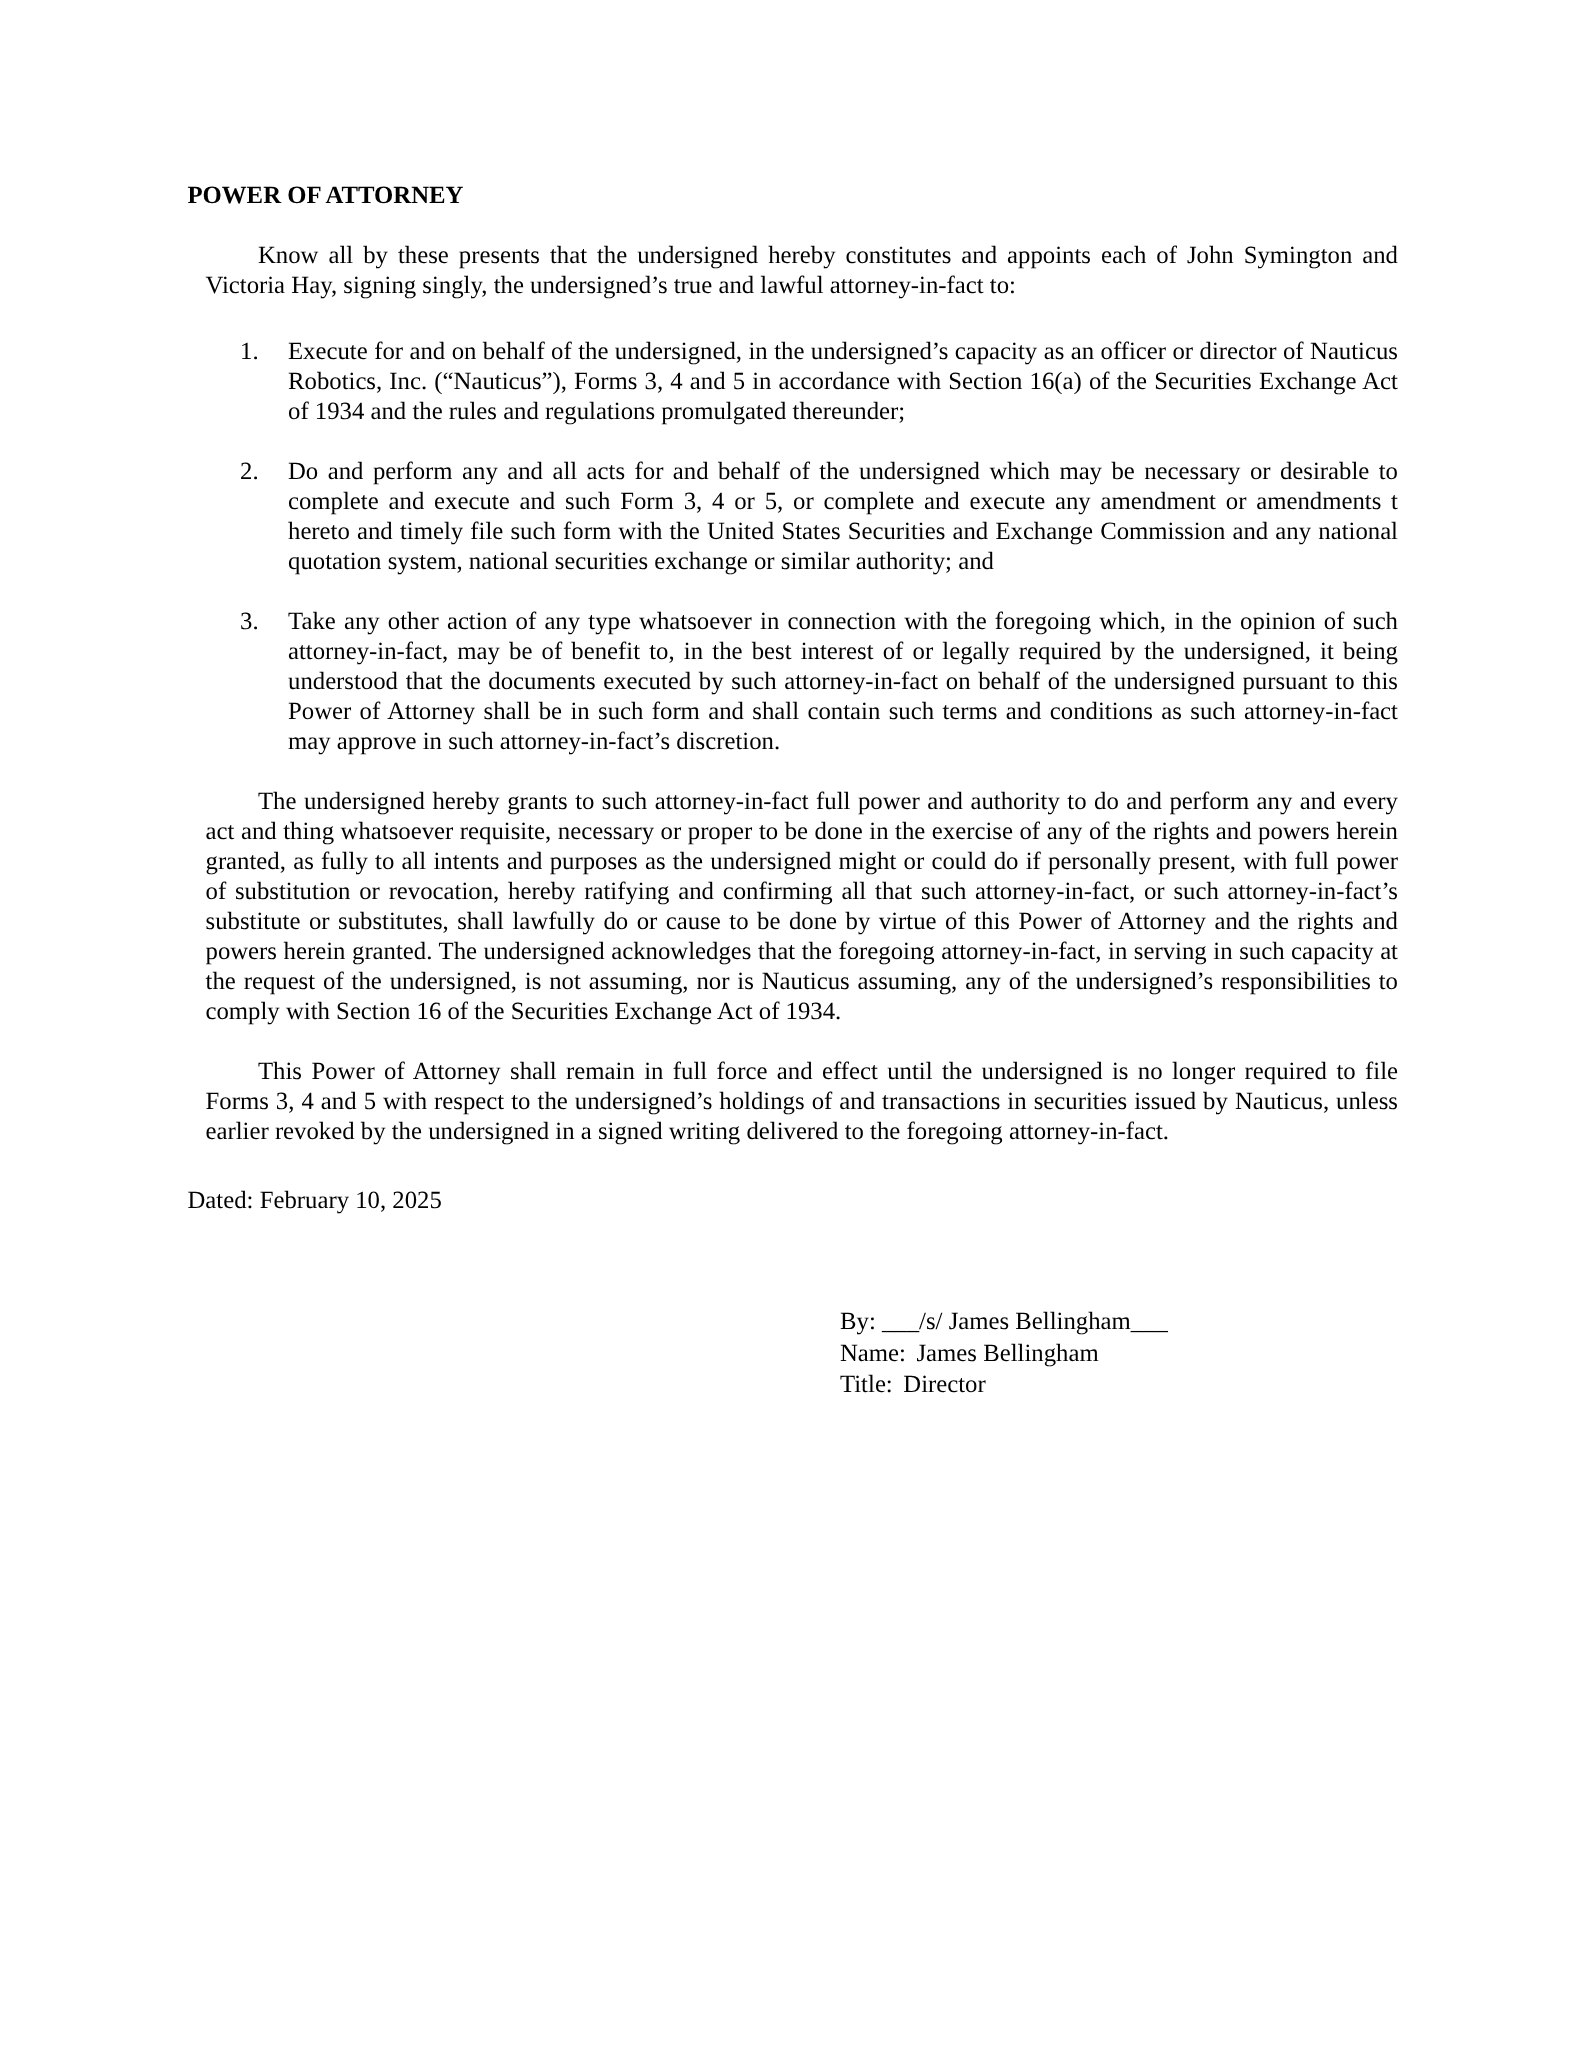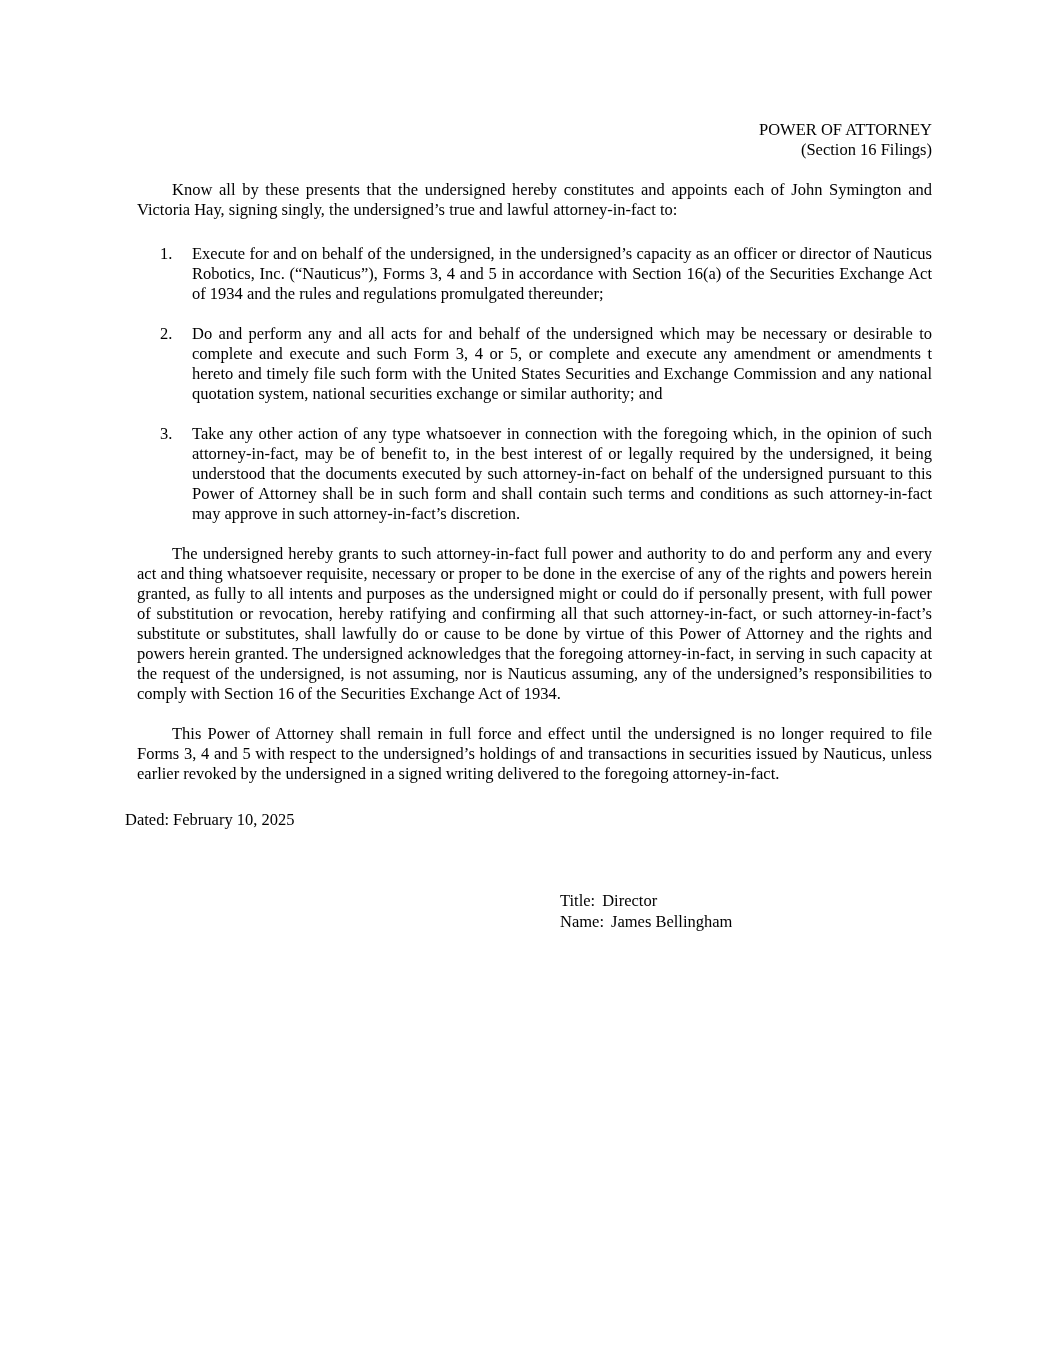--- a/index.html
+++ b/index.html
@@ -16,22 +16,22 @@
     padding: 120px 123px 0 125px;
     font-family: "Liberation Serif", serif;
     font-size: 16.5px;
     line-height: 20px;
     color: #000000;
     overflow: hidden;
   }
   .doc-title, .doc-subtitle {
     margin: 0;
     font-size: 16.5px;
-    font-weight: normal;
-    text-align: right;
+    font-weight: bold;
+    text-align: left;
     line-height: 20px;
   }
   .body-para {
     margin: 20px 0 0 12px;
     text-align: justify;
     text-indent: 35px;
   }
   .poa-list {
     list-style: none;
     margin: 24px 0 0 0;
@@ -64,21 +64,20 @@
     margin-left: 7px;
   }
 </style>
 </head>
 <body>
 
 <div class="page">
 
   <h1 class="doc-title">POWER OF ATTORNEY</h1>
 
-  <h2 class="doc-subtitle">(Section 16 Filings)</h2>
 
   <p class="body-para">Know all by these presents that the undersigned hereby constitutes and appoints each of John Symington and Victoria Hay, signing singly, the undersigned’s true and lawful attorney-in-fact to:</p>
 
   <ol class="poa-list">
     <li class="poa-item">
       <span class="item-number">1.</span><span>Execute for and on behalf of the undersigned, in the undersigned’s capacity as an officer or director of Nauticus Robotics, Inc. (“</span><span class="underlined">Nauticus</span><span>”), Forms 3, 4 and 5 in accordance with Section 16(a) of the Securities Exchange Act of 1934 and the rules and regulations promulgated thereunder;</span>
     </li>
     <li class="poa-item">
       <span class="item-number">2.</span><span>Do and perform any and all acts for and behalf of the undersigned which may be necessary or desirable to complete and execute and such Form 3, 4 or 5, or complete and execute any amendment or amendments t hereto and timely file such form with the United States Securities and Exchange Commission and any national quotation system, national securities exchange or similar authority; and</span>
     </li>
@@ -88,20 +87,24 @@
   </ol>
 
   <p class="body-para">The undersigned hereby grants to such attorney-in-fact full power and authority to do and perform any and every act and thing whatsoever requisite, necessary or proper to be done in the exercise of any of the rights and powers herein granted, as fully to all intents and purposes as the undersigned might or could do if personally present, with full power of substitution or revocation, hereby ratifying and confirming all that such attorney-in-fact, or such attorney-in-fact’s substitute or substitutes, shall lawfully do or cause to be done by virtue of this Power of Attorney and the rights and powers herein granted. The undersigned acknowledges that the foregoing attorney-in-fact, in serving in such capacity at the request of the undersigned, is not assuming, nor is Nauticus assuming, any of the undersigned’s responsibilities to comply with Section 16 of the Securities Exchange Act of 1934.</p>
 
   <p class="body-para">This Power of Attorney shall remain in full force and effect until the undersigned is no longer required to file Forms 3, 4 and 5 with respect to the undersigned’s holdings of and transactions in securities issued by Nauticus, unless earlier revoked by the undersigned in a signed writing delivered to the foregoing attorney-in-fact.</p>
 
   <p class="dated-line">Dated: February 10, 2025</p>
 
   <div class="sig-block">
     <div class="sig-row">
-      <span>Title:</span><span class="sig-value">Director</span>
+      <span>By:</span>
+      <span class="underlined">___/s/ James Bellingham___</span>
     </div>
     <div class="sig-row">
       <span>Name:</span><span class="sig-value">James Bellingham</span>
+    </div>
+    <div class="sig-row">
+      <span>Title:</span><span class="sig-value">Director</span>
     </div>
   </div>
 
 </div>
 
 </body></html>

